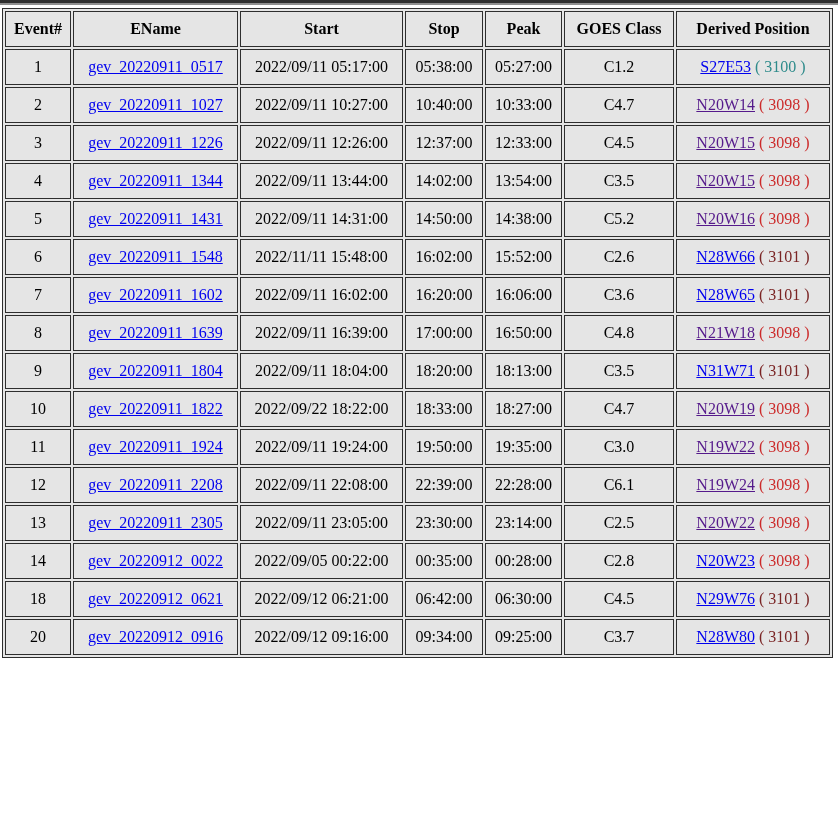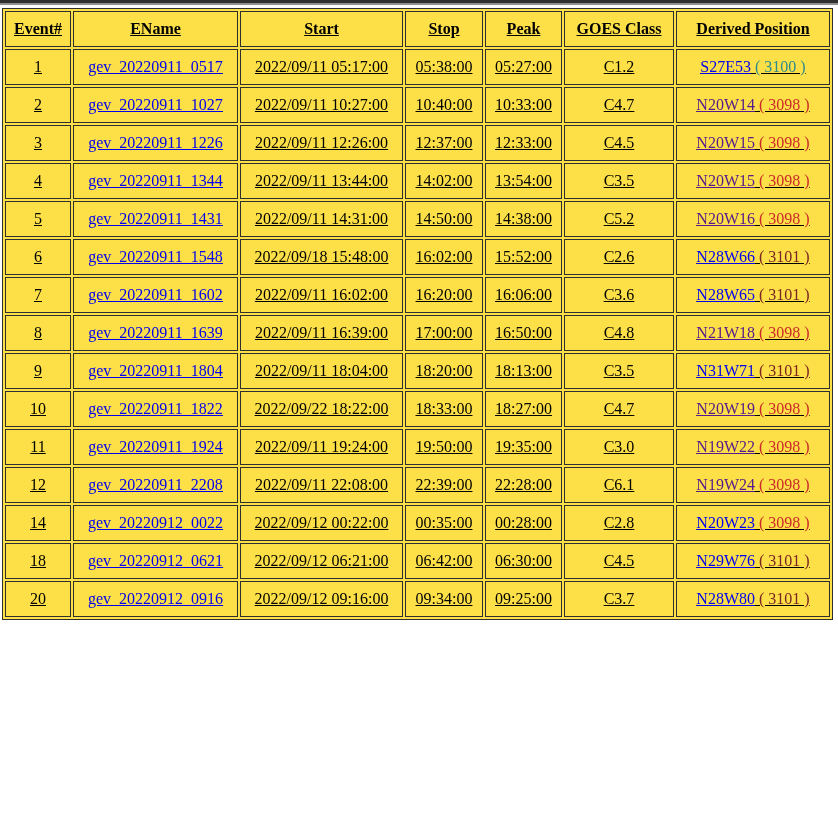--- a/index.html
+++ b/index.html
@@ -17,22 +17,21 @@
     height: 5px;
     background: linear-gradient(#2f2f2f 0%, #2f2f2f 55%, #8f8f8f 55%, #8f8f8f 100%);
   }
   table.events {
     border-collapse: separate;
     border-spacing: 2px;
     table-layout: fixed;
     margin: 3px 0 0 2px;
     width: 831px;
     border: 1px solid var(--border, #2e2e2e);
-    background: #fde047;
-    text-decoration: underline;
+    background: #e5e5e5;
   }
   table.events th, table.events td {
     border: 1px solid var(--border, #2e2e2e);
     text-align: center;
     vertical-align: middle;
     padding: 7px 3px;
     font-size: 16px;
     line-height: 20px;
     color: #000000;
     overflow: hidden;
@@ -123,21 +122,21 @@
           <td><a class="ename-link" href="#">gev_20220911_1431</a></td>
           <td>2022/09/11 14:31:00</td>
           <td>14:50:00</td>
           <td>14:38:00</td>
           <td>C5.2</td>
           <td><a class="pos-link visited" href="#">N20W16</a> <span class="region" style="color: rgb(204, 42, 42);">( 3098 )</span></td>
         </tr>
         <tr>
           <td>6</td>
           <td><a class="ename-link" href="#">gev_20220911_1548</a></td>
-          <td>2022/09/18 15:48:00</td>
+          <td>2022/11/11 15:48:00</td>
           <td>16:02:00</td>
           <td>15:52:00</td>
           <td>C2.6</td>
           <td><a class="pos-link" href="#">N28W66</a> <span class="region" style="color: rgb(122, 36, 36);">( 3101 )</span></td>
         </tr>
         <tr>
           <td>7</td>
           <td><a class="ename-link" href="#">gev_20220911_1602</a></td>
           <td>2022/09/11 16:02:00</td>
           <td>16:20:00</td>
@@ -184,23 +183,32 @@
         <tr>
           <td>12</td>
           <td><a class="ename-link" href="#">gev_20220911_2208</a></td>
           <td>2022/09/11 22:08:00</td>
           <td>22:39:00</td>
           <td>22:28:00</td>
           <td>C6.1</td>
           <td><a class="pos-link visited" href="#">N19W24</a> <span class="region" style="color: rgb(204, 42, 42);">( 3098 )</span></td>
         </tr>
         <tr>
+          <td>13</td>
+          <td><a class="ename-link" href="#">gev_20220911_2305</a></td>
+          <td>2022/09/11 23:05:00</td>
+          <td>23:30:00</td>
+          <td>23:14:00</td>
+          <td>C2.5</td>
+          <td><a class="pos-link visited" href="#">N20W22</a> <span class="region" style="color: rgb(204, 42, 42);">( 3098 )</span></td>
+        </tr>
+        <tr>
           <td>14</td>
           <td><a class="ename-link" href="#">gev_20220912_0022</a></td>
-          <td>2022/09/12 00:22:00</td>
+          <td>2022/09/05 00:22:00</td>
           <td>00:35:00</td>
           <td>00:28:00</td>
           <td>C2.8</td>
           <td><a class="pos-link" href="#">N20W23</a> <span class="region" style="color: rgb(204, 42, 42);">( 3098 )</span></td>
         </tr>
         <tr>
           <td>18</td>
           <td><a class="ename-link" href="#">gev_20220912_0621</a></td>
           <td>2022/09/12 06:21:00</td>
           <td>06:42:00</td>

